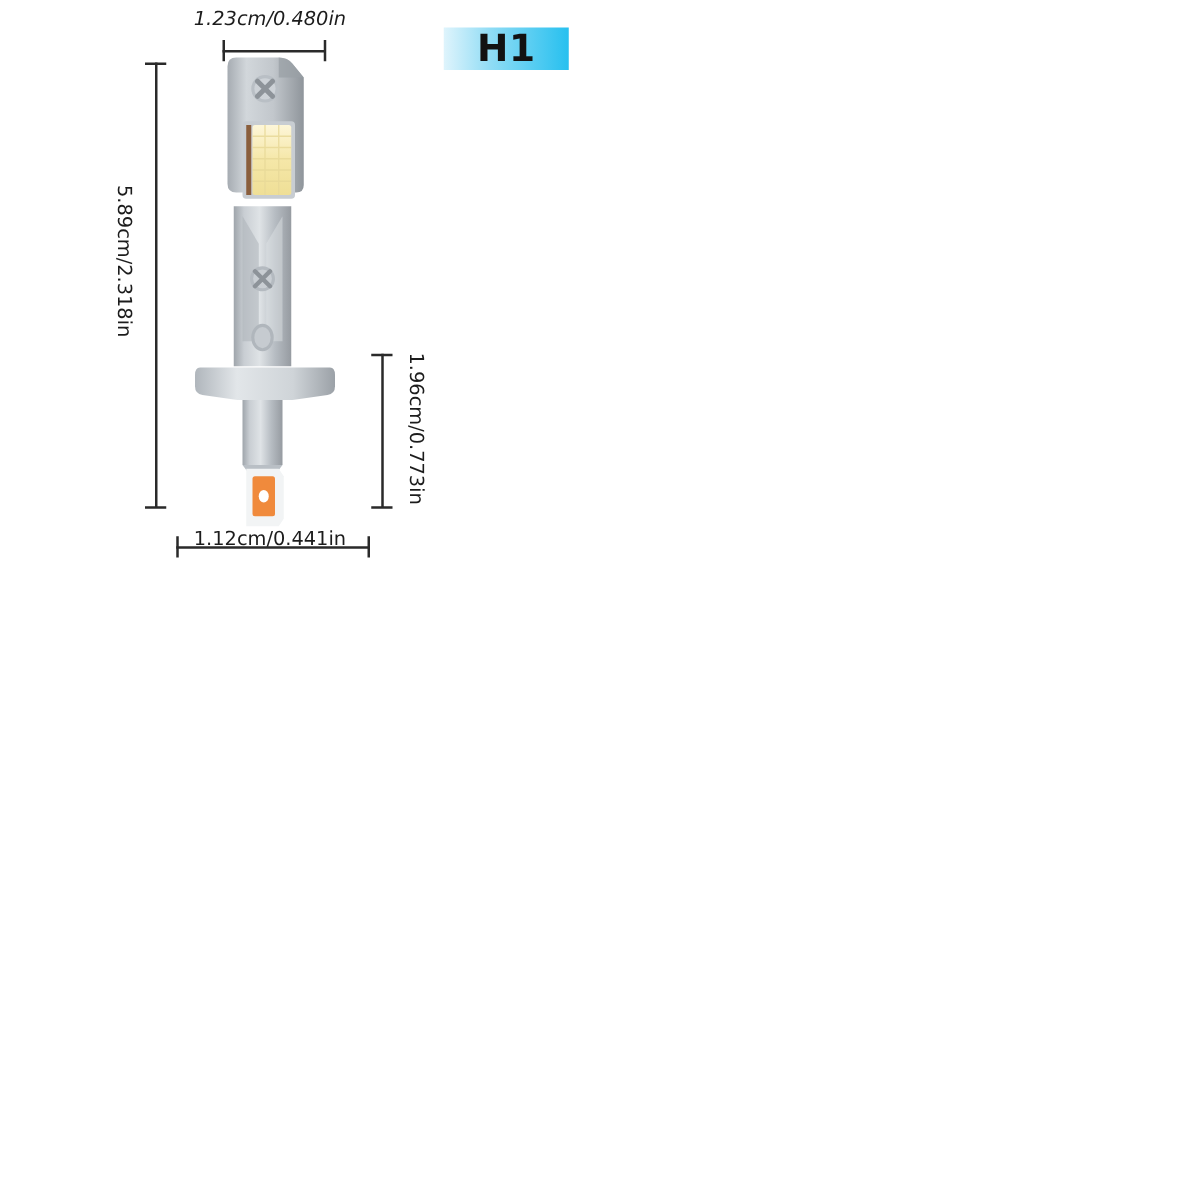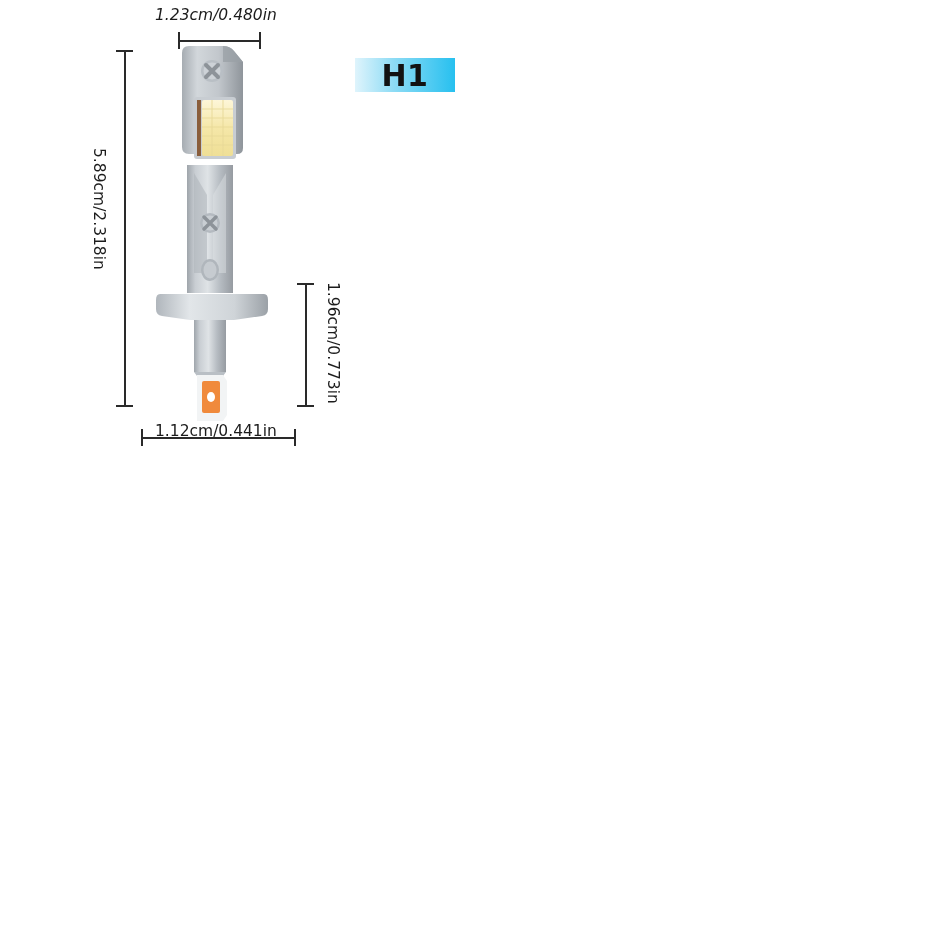--- a/index.html
+++ b/index.html
@@ -20,21 +20,20 @@
 
   
   .badge{
     position:absolute;
     background:linear-gradient(90deg,#dff4fc 0%,#8fdcf5 38%,#27c0ef 100%);
     color:#121212;
     font-size:30px;font-weight:bold;
     letter-spacing:0.5px;
     display:flex;align-items:center;justify-content:center;
     font-family:"DejaVu Sans","Liberation Sans",sans-serif;
-    margin-top:36px;
   }
   #badge-h1{left:355px;top:22px;width:100px;height:34px;}
 
   
   .dimline{position:absolute;background:#2a2a2a;}
   .dim-v{width:1.6px;}
   .dim-h{height:1.6px;}
   .cap{position:absolute;background:#2a2a2a;}
   .cap-h{height:1.6px;width:17px;}   
   .cap-v{width:1.6px;height:17px;}   

